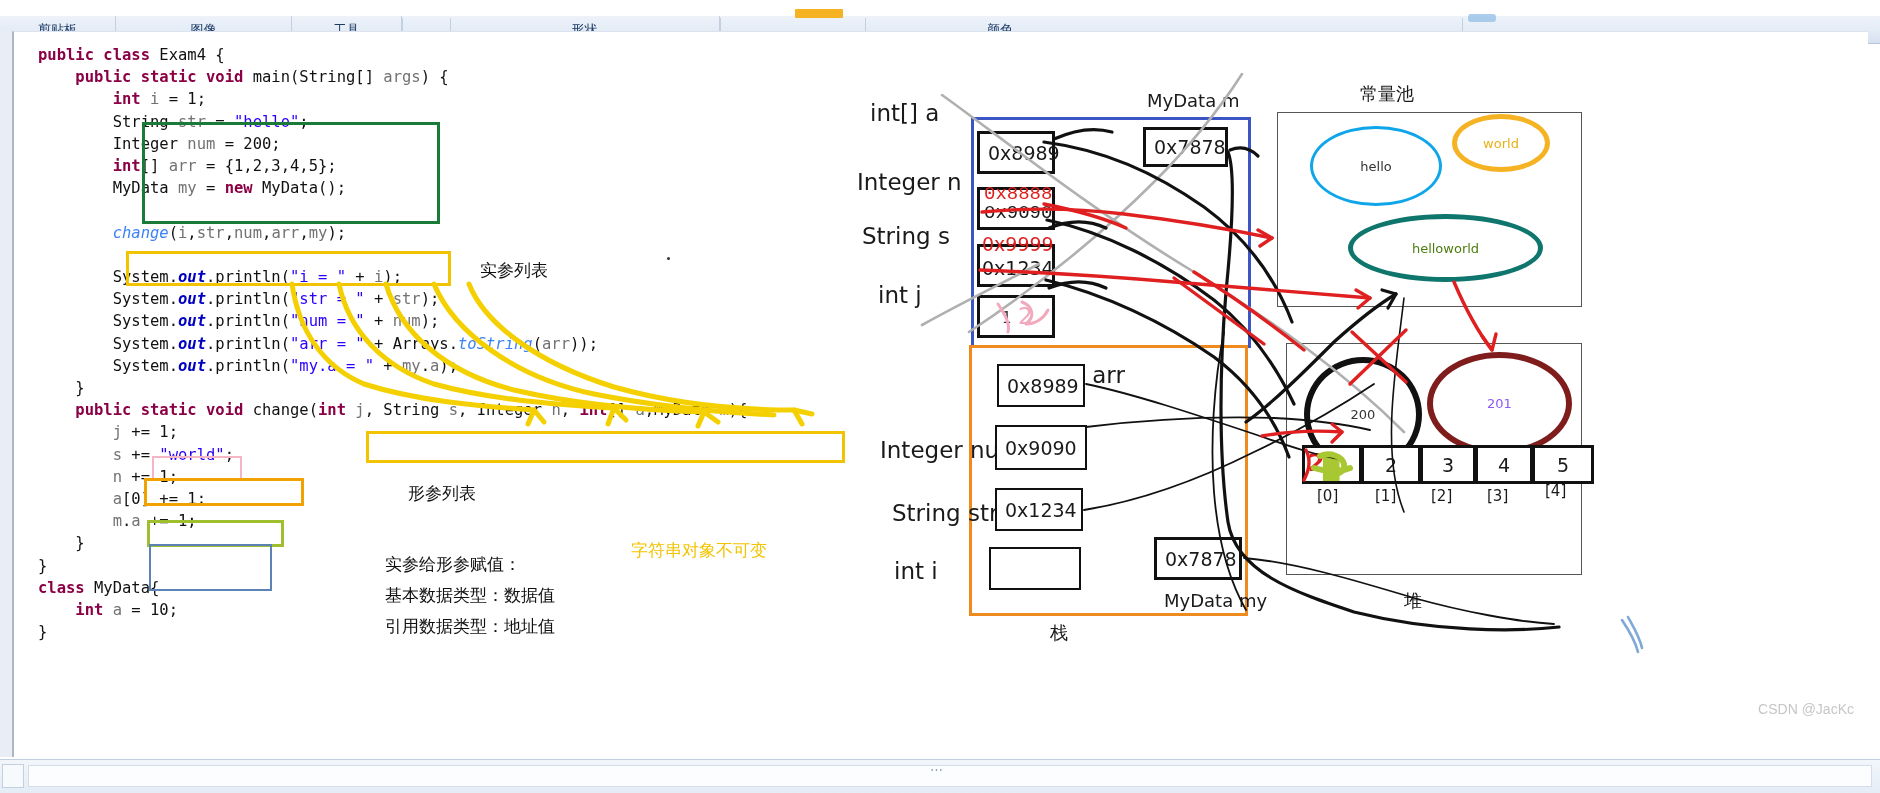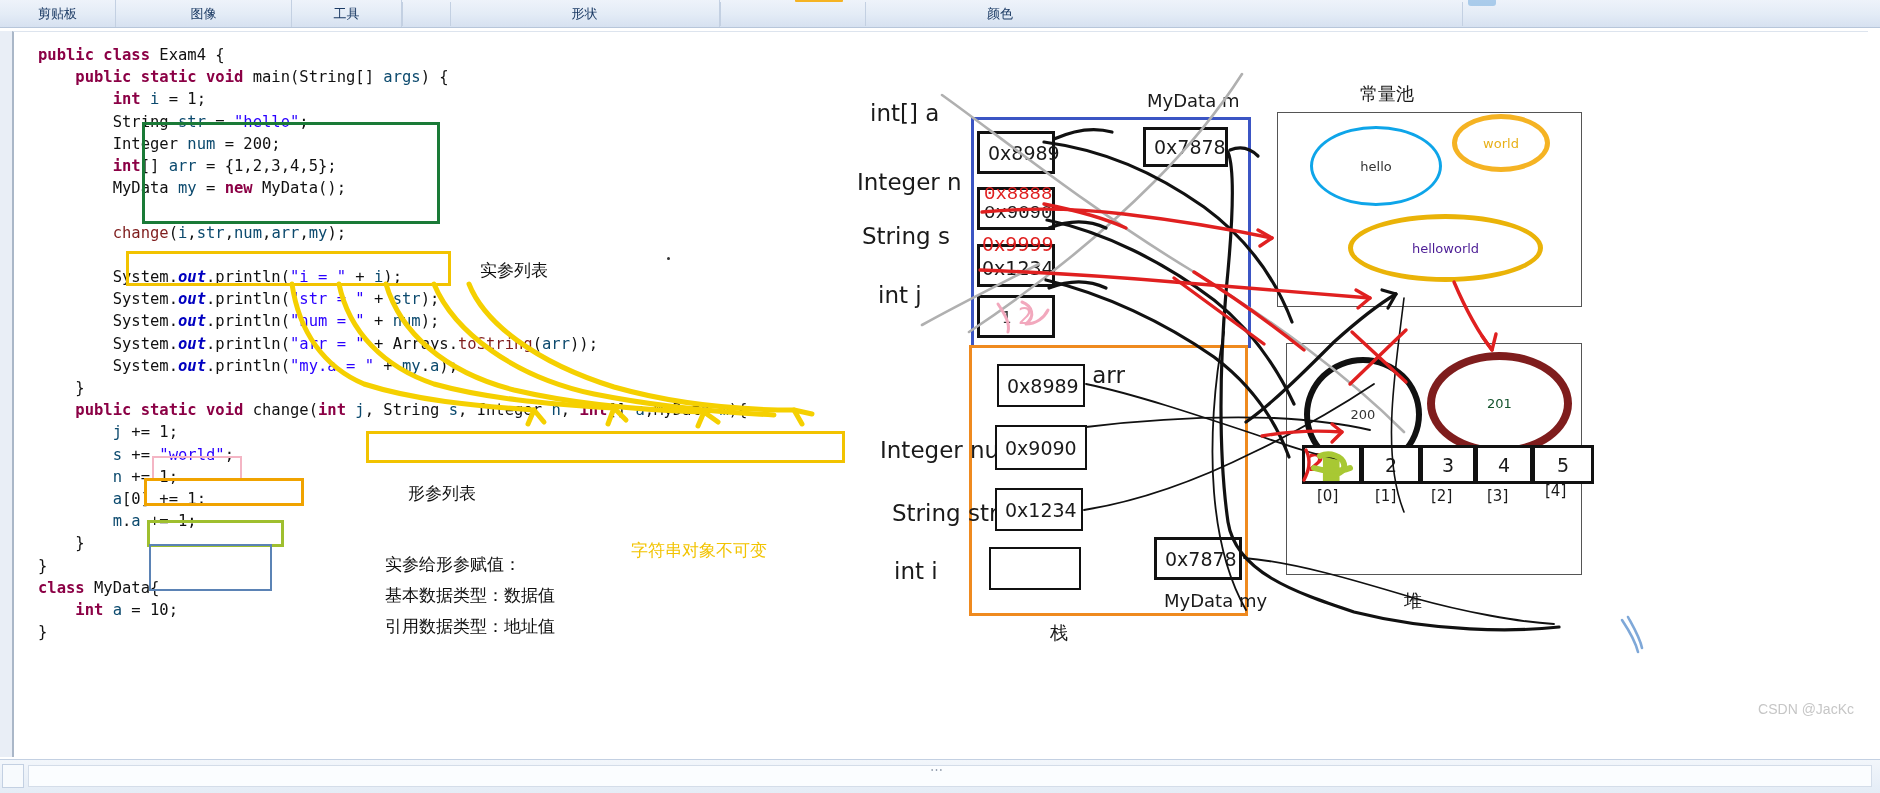--- a/index.html
+++ b/index.html
@@ -7,21 +7,21 @@
   body {
     width:1880px; height:793px;
     font-family:"Liberation Sans", sans-serif;
     background:#ffffff;
     overflow:hidden;
     position:relative;
   }
 
   
   #ribbon {
-    position:absolute; left:0; top:0; width:1880px; height:28px;
+    position:absolute; left:0; top:16px; width:1880px; height:28px;
     background:linear-gradient(to bottom,#eef3fa 0%, #e3ebf6 55%, #d6e1f0 100%);
     border-bottom:1px solid #b7c6da;
   }
   .ribbon-group {
     position:absolute; top:0; height:27px;
     display:flex; align-items:flex-end; justify-content:center;
     font-size:13px; color:#1b3a64;
     border-right:1px solid #c3d0e2;
   }
   .ribbon-group span { padding-bottom:4px; }
@@ -72,22 +72,22 @@
     position:absolute; left:24px; top:12px;
     font-family:"DejaVu Sans Mono","Liberation Mono",monospace;
     font-size:15.5px;
     line-height:22.2px;
     white-space:pre;
     color:#111111;
   }
   .kw   { color:#8b0045; font-weight:bold; }
   .str  { color:#2a00ff; }
   .fld  { color:#0000c0; font-style:italic; font-weight:bold;}
-  .id   { color:#0c4a6e; }
-  .mth  { color:#7f1d1d; }
+  .id   { color:#737373; }
+  .mth  { color:#3b82f6; font-style:italic; }
   .plain{ color:#111111; }
 
   
   .hbox { position:absolute; border-style:solid; background:transparent; }
   #box-green  { left:128px; top:90px;  width:298px; height:102px; border:3px solid #1a7a37; }
   #box-yellow-call { left:112px; top:219px; width:325px; height:35px; border:3px solid #f2c300; }
   #box-yellow-params { left:352px; top:399px; width:479px; height:32px; border:3px solid #f2c300; }
   #box-pink   { left:138px; top:424px; width:90px;  height:24px; border:2.5px solid #f4b5c4; }
   #box-orange { left:130px; top:446px; width:160px; height:28px; border:3px solid #f0a300; }
   #box-olive  { left:133px; top:488px; width:137px; height:27px; border:3px solid #9fbf2f; }
@@ -271,26 +271,26 @@
   <div class="slot thin" style="left:975px;top:515px;width:92px;height:43px;"></div>
   <div class="slot" style="left:1140px;top:505px;width:88px;height:43px;">0x7878</div>
   <div class="dlabel big" style="left:1150px;top:558px;">MyData my</div>
 
   <div class="dlabel big" style="left:1036px;top:589px;">栈</div>
 
   <div class="dlabel big" style="left:1346px;top:50px;">常量池</div>
   <div class="frame" id="box-pool"></div>
   <div class="oval" style="left:1296px;top:94px;width:132px;height:80px;border:3px solid #0ea5e9;color:#333;">hello</div>
   <div class="oval" style="left:1438px;top:82px;width:98px;height:58px;border:5px solid #f5b323;color:#e8b018;">world</div>
-  <div class="oval" style="left:1334px;top:182px;width:195px;height:68px;border:5px solid #eab308;color:#4c1d95;">helloworld</div>
+  <div class="oval" style="left:1334px;top:182px;width:195px;height:68px;border:5px solid #0f766e;color:#4d7c0f;">helloworld</div>
 
   <div class="frame" id="box-heap"></div>
   <div class="dlabel big" style="left:1390px;top:557px;">堆</div>
   <div class="oval" style="left:1290px;top:325px;width:118px;height:115px;border:6px solid #111;color:#333;">200</div>
-  <div class="oval" style="left:1413px;top:320px;width:145px;height:103px;border:8px solid #7f1d1d;color:#14532d;">201</div>
+  <div class="oval" style="left:1413px;top:320px;width:145px;height:103px;border:6px solid #7f1d1d;color:#8b5cf6;">201</div>
 
   <div class="arrcell" style="left:1288px;top:413px;width:60px;height:39px;color:transparent;">
     <span style="position:absolute;left:3px;top:1px;color:#e02020;font-size:24px;font-weight:bold;">2</span>
     <span style="position:absolute;left:18px;top:9px;color:#a8c833;font-size:21px;">█</span>
   </div>
   <div class="arrcell" style="left:1347px;top:413px;width:60px;height:39px;">2</div>
   <div class="arrcell" style="left:1406px;top:413px;width:56px;height:39px;">3</div>
   <div class="arrcell" style="left:1461px;top:413px;width:58px;height:39px;">4</div>
   <div class="arrcell" style="left:1518px;top:413px;width:62px;height:39px;">5</div>
 

